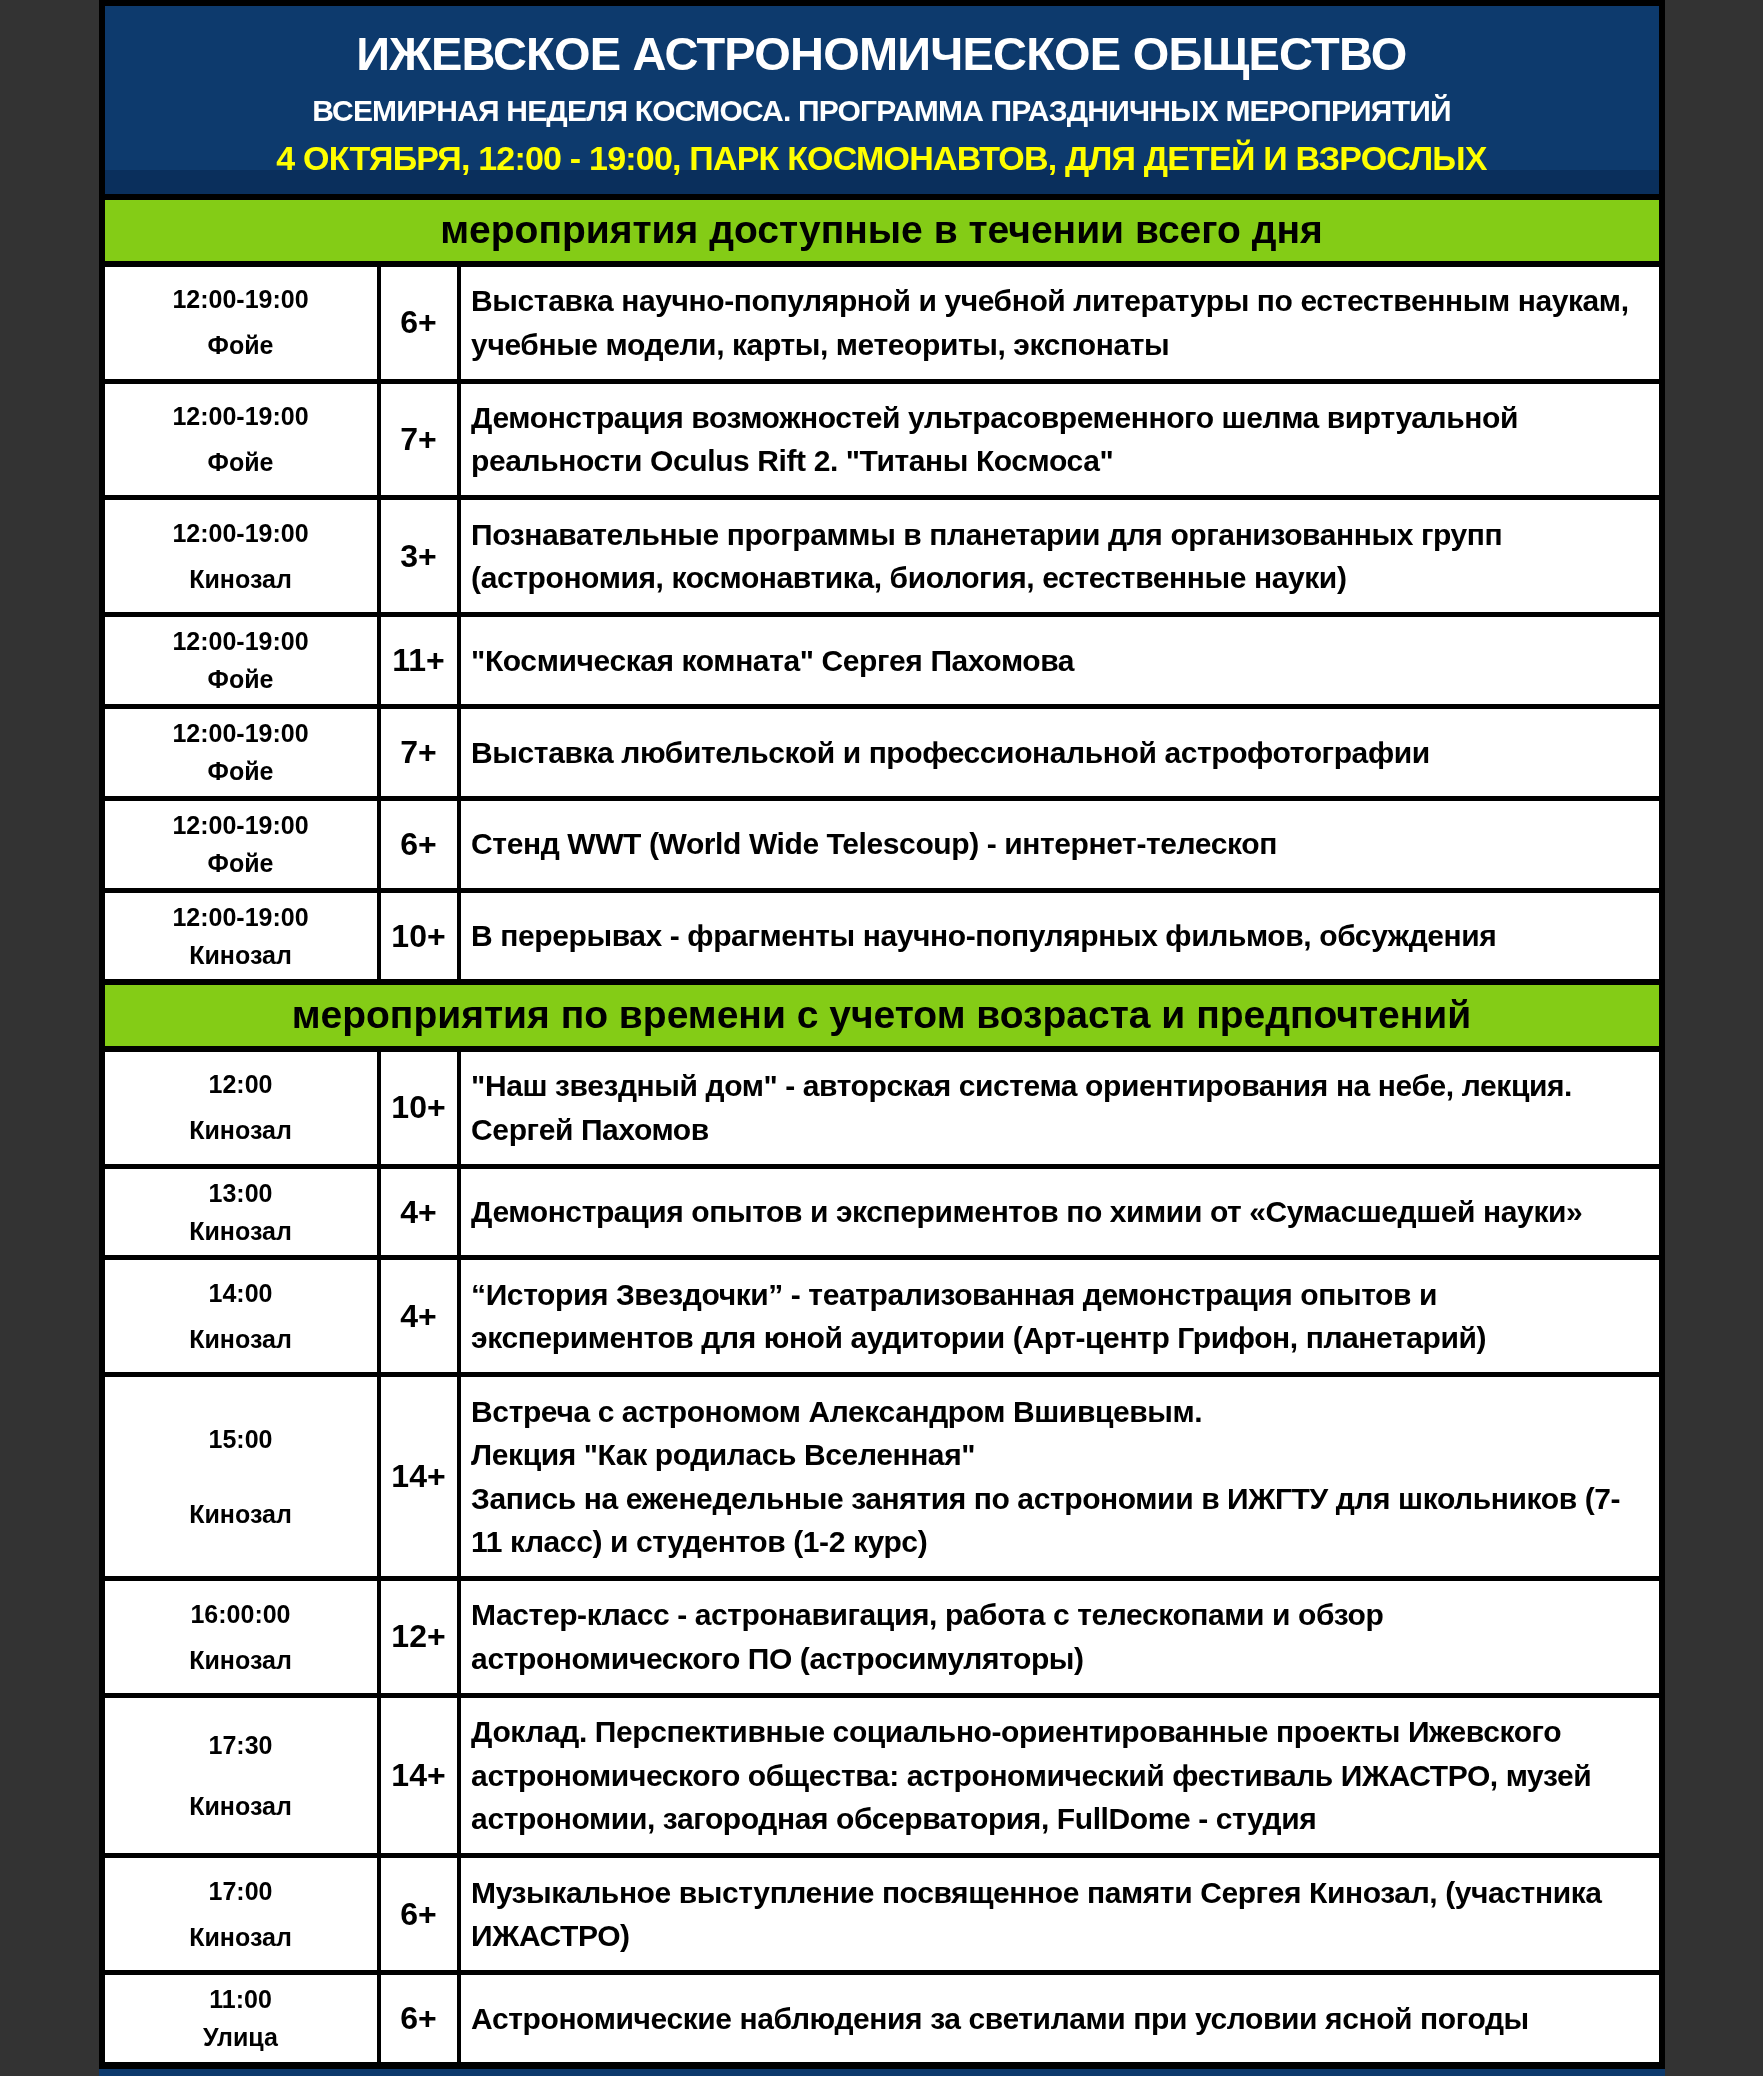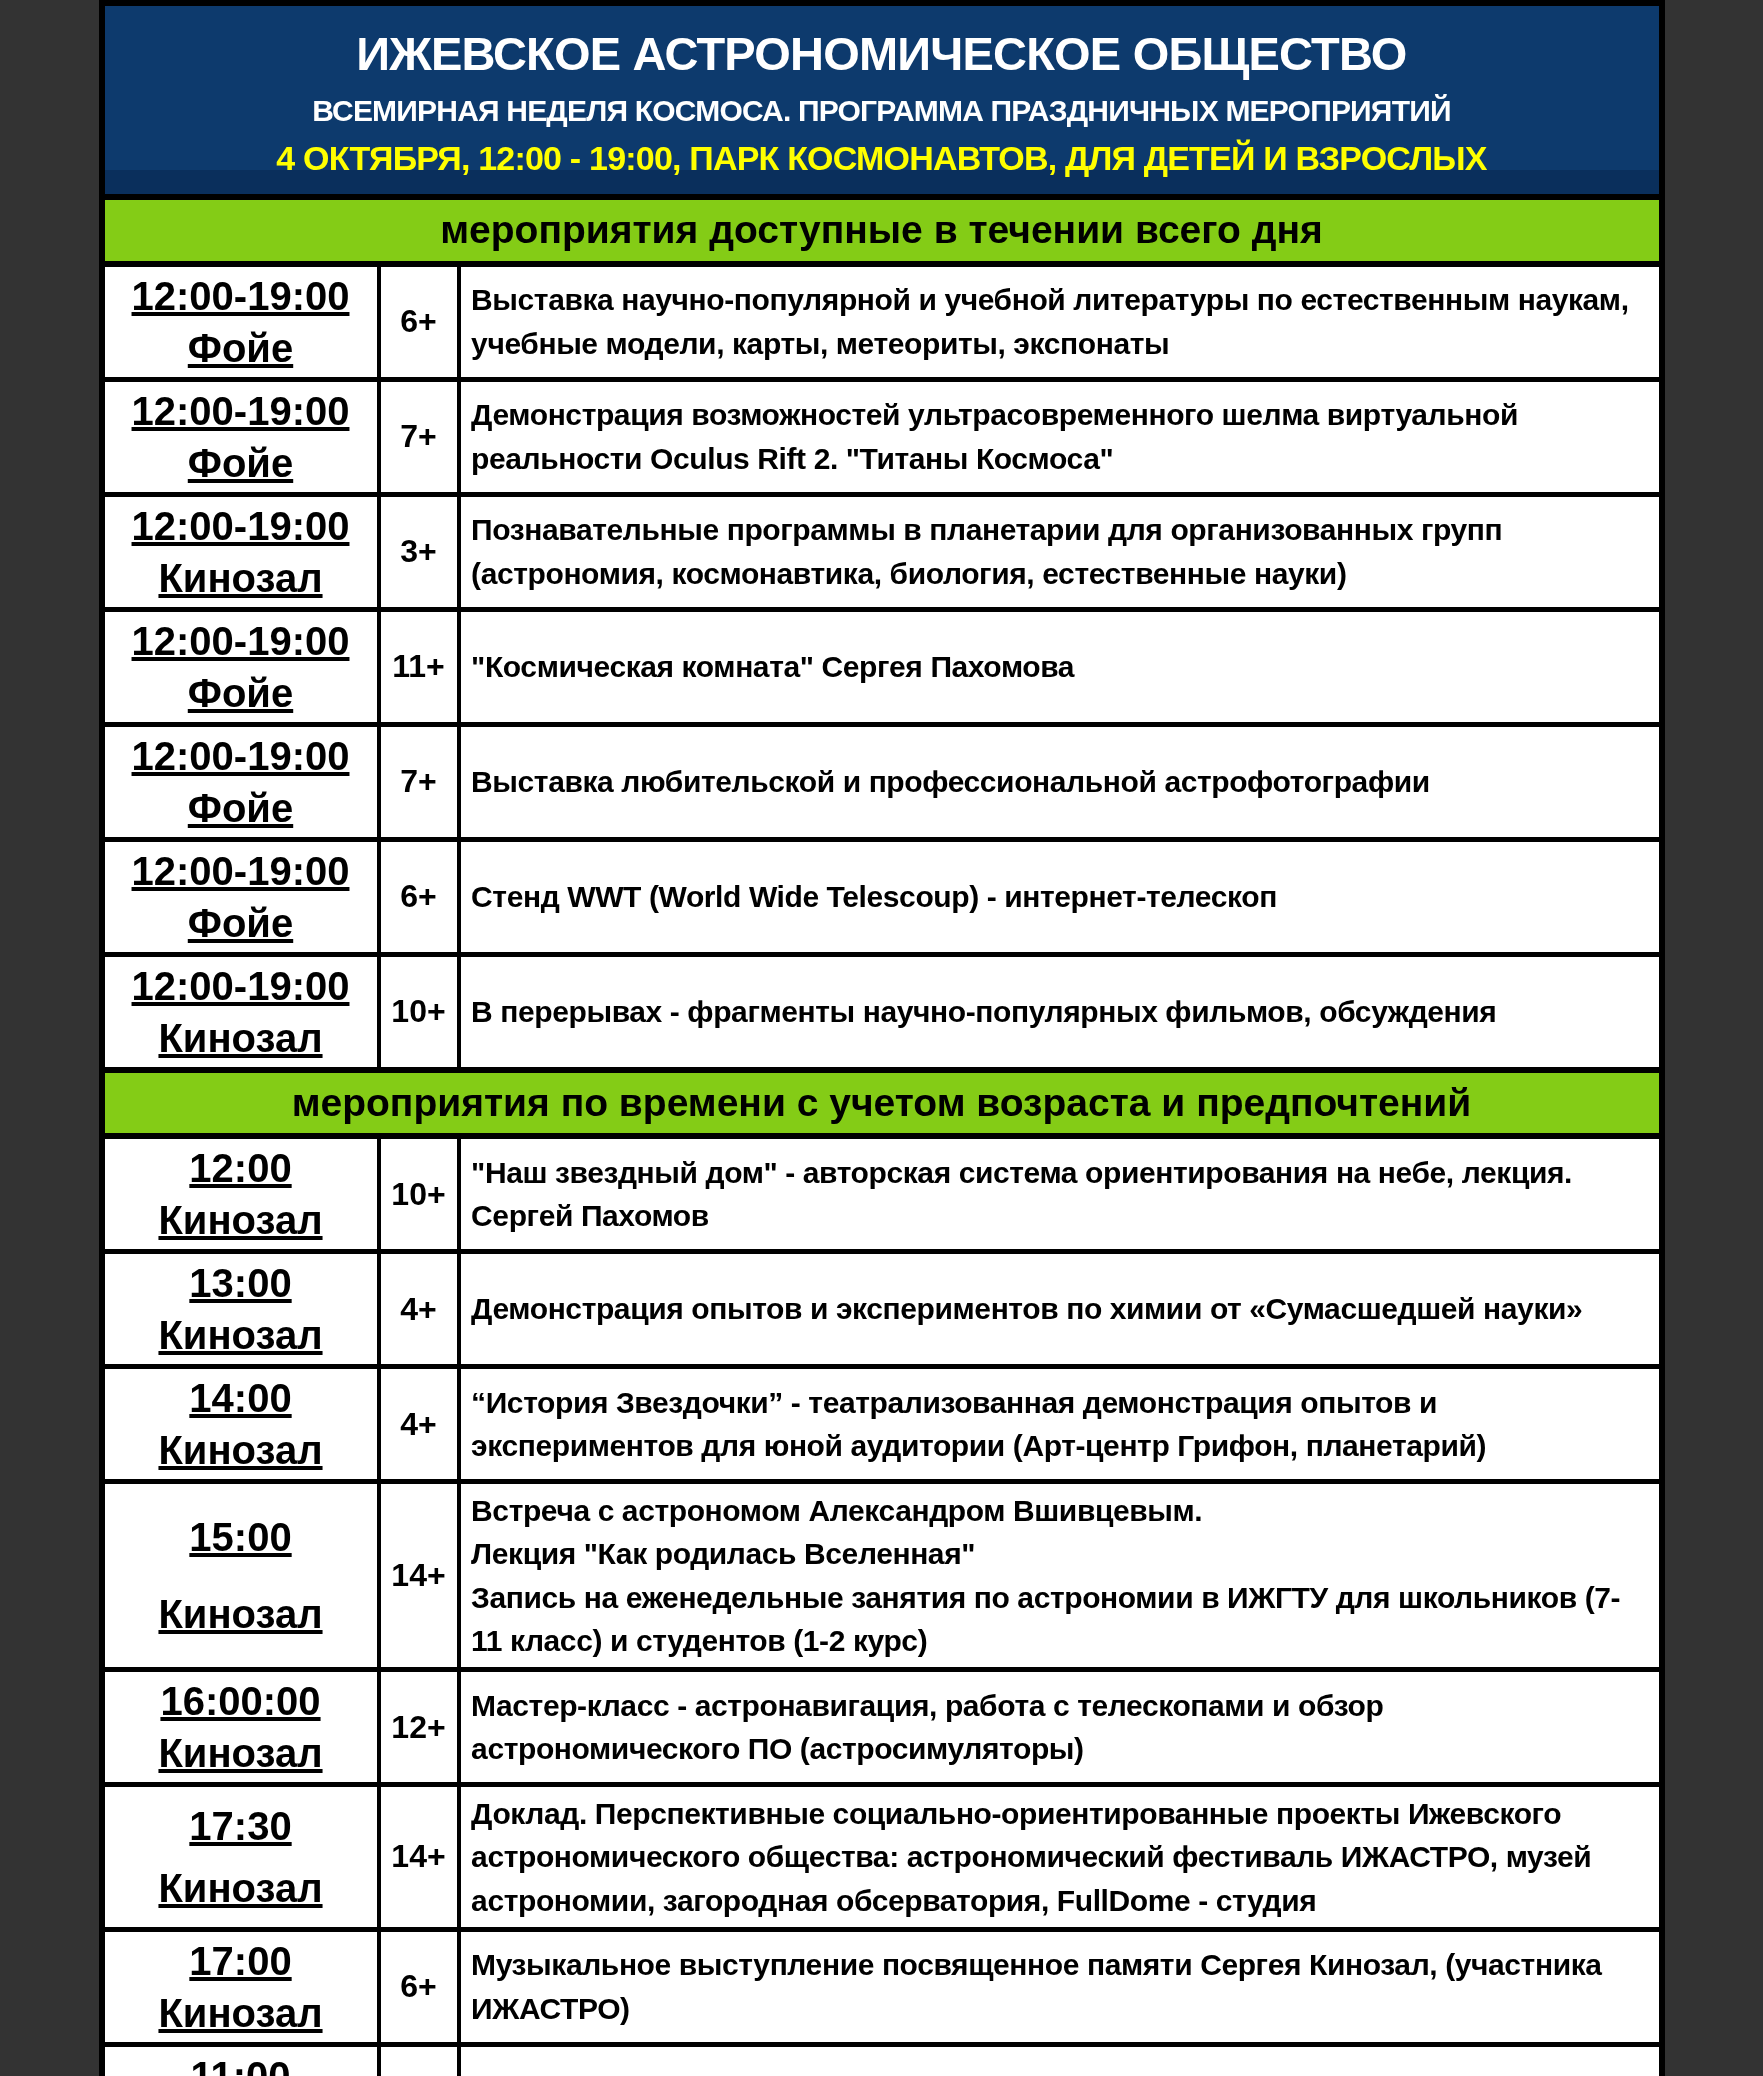--- a/index.html
+++ b/index.html
@@ -69,25 +69,24 @@
     align-items: stretch;
   }
   .cell-time {
     flex: 0 0 272px;
     display: flex;
     flex-direction: column;
     justify-content: space-evenly;
     align-items: center;
     text-align: center;
     color: #000;
-    font-size: 40px;
+    font-size: 25px;
     line-height: 1.3;
     padding: 3px 4.5px;
     box-sizing: border-box;
-    text-decoration: underline;
   }
   .cell-age {
     flex: 0 0 73px;
     border-left: 4.5px solid #000;
     border-right: 4.5px solid #000;
     display: flex;
     align-items: center;
     justify-content: center;
     color: #000;
     font-size: 32px;

